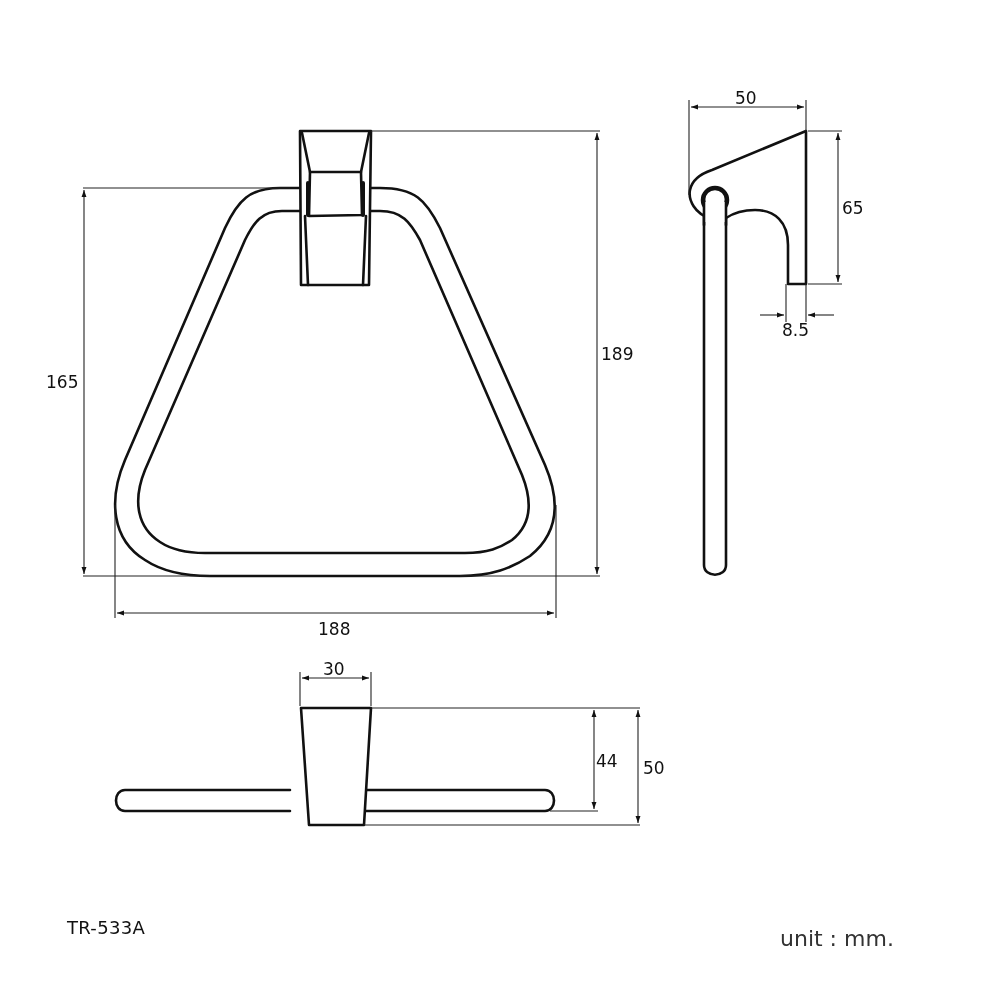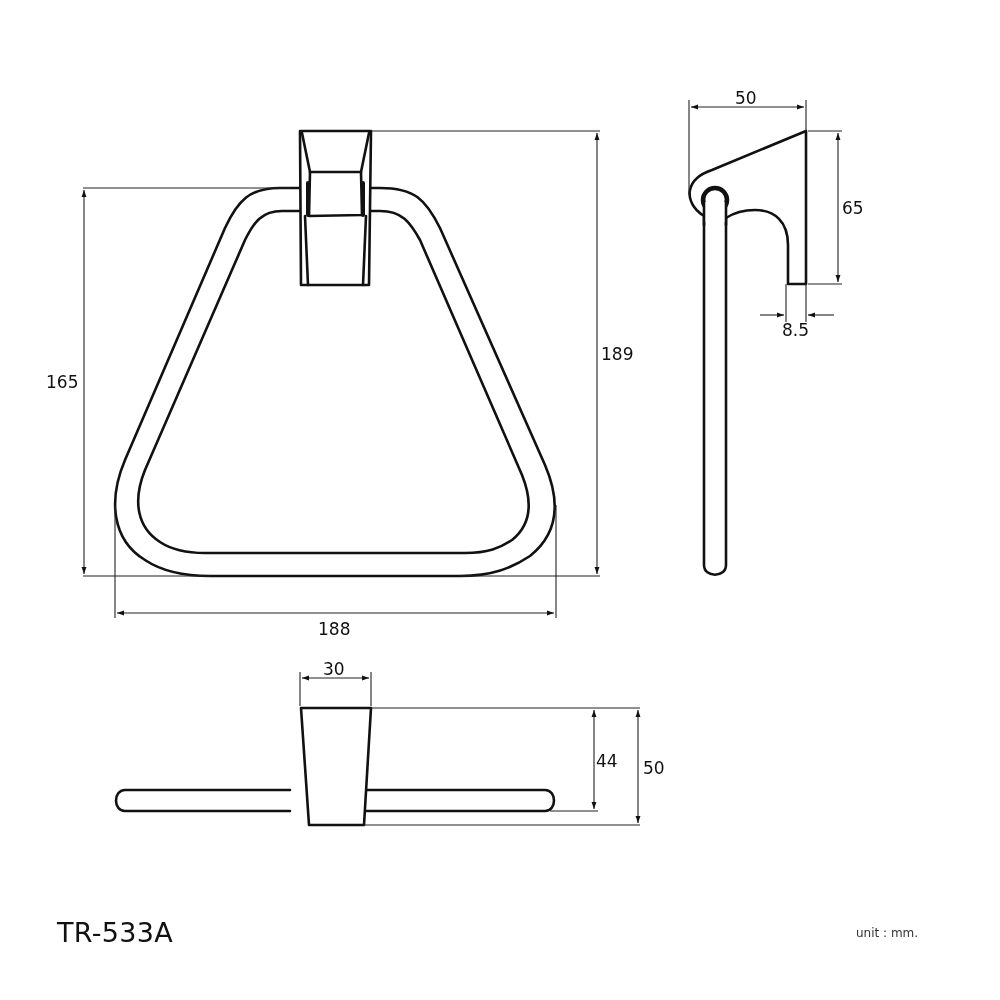--- a/index.html
+++ b/index.html
@@ -4,22 +4,22 @@
 <style>
   html, body { margin: 0; padding: 0; background: #ffffff; }
   body { width: 1000px; height: 1000px; position: relative; overflow: hidden;
          font-family: "DejaVu Sans", sans-serif; color: #111; }
   svg { position: absolute; left: 0; top: 0; }
   .outline { fill: none; stroke: #111; stroke-width: 2.6; stroke-linejoin: round; stroke-linecap: round; }
   .thin { fill: none; stroke: #222; stroke-width: 1.1; }
   .fillw { fill: #fff; stroke: #111; stroke-width: 2.6; stroke-linejoin: round; }
   .dimtext { font-family: "DejaVu Sans", sans-serif; font-size: 17px; fill: #111; }
   .label { position: absolute; color: #111; }
-  .model { left: 57px; top: 917px; font-size: 27px; font-family: "DejaVu Sans", sans-serif; letter-spacing: 0.3px; }
-  .unit { left: 856px; top: 926px; font-size: 12px; font-family: "DejaVu Sans", sans-serif; color: #333; }
+  .model { left: 67px; top: 917px; font-size: 18px; font-family: "DejaVu Sans", sans-serif; letter-spacing: 0.3px; }
+  .unit { left: 780px; top: 926px; font-size: 22px; font-family: "DejaVu Sans", sans-serif; color: #333; }
 </style>
 </head>
 <body>
 
 <svg width="1000" height="1000" viewBox="0 0 1000 1000">
   <defs>
     <marker id="arr" viewBox="0 0 10 10" refX="10" refY="5" markerWidth="10" markerHeight="7" orient="auto-start-reverse" markerUnits="userSpaceOnUse">
       <path d="M0,1.5 L10,5 L0,8.5 Z" fill="#111"></path>
     </marker>
   </defs>

